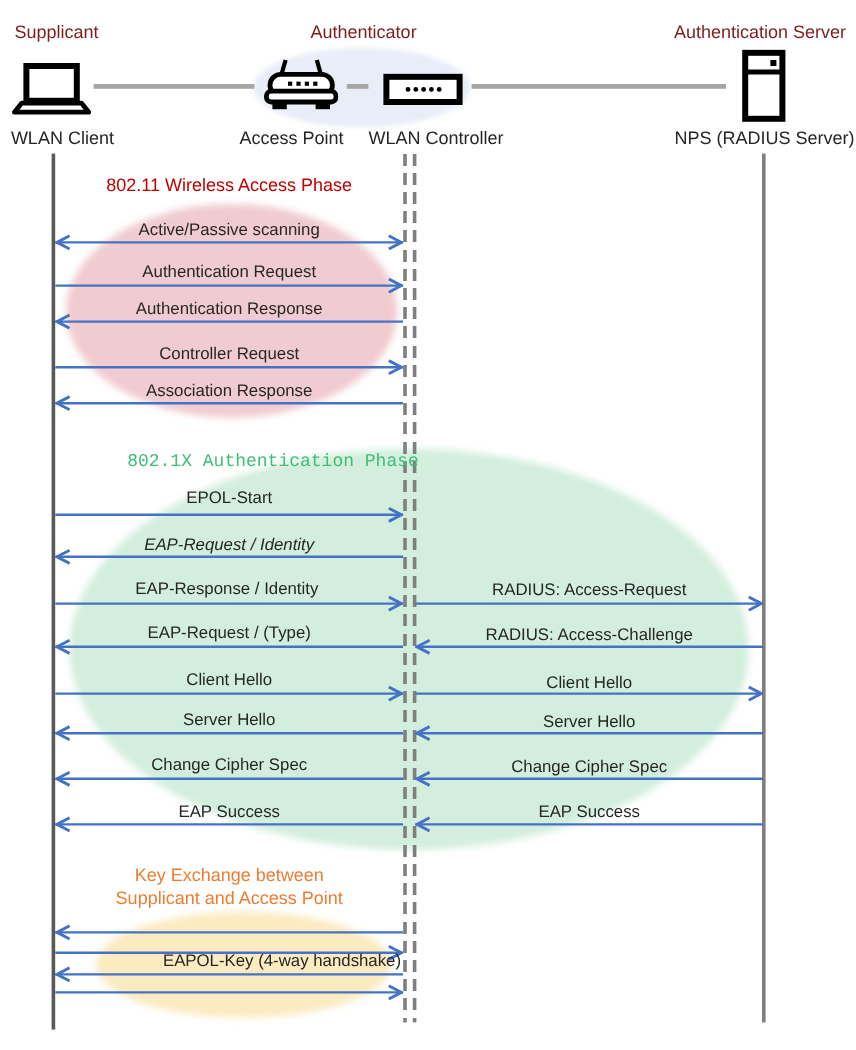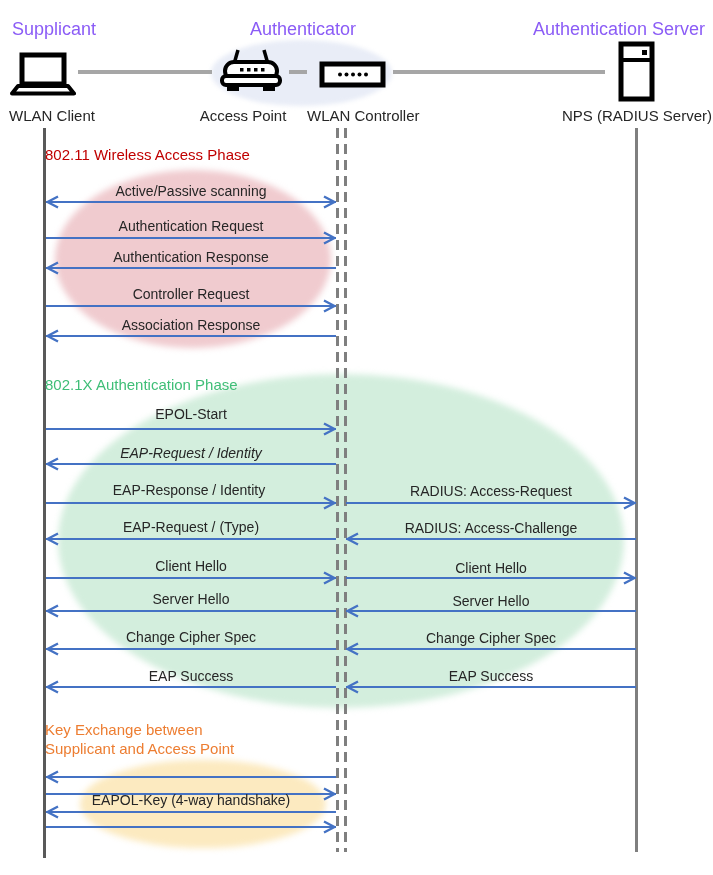--- a/index.html
+++ b/index.html
@@ -13,28 +13,28 @@
   .el-pink{left:55px;top:170px;width:276px;height:178px;background:#F0CBCF;}
   .el-green{left:58px;top:374px;width:566px;height:334px;background:#D3EEDD;}
   .el-yellow{left:80px;top:760px;width:246px;height:88px;background:#FCEAC0;}
   
   .lifeline{position:absolute;width:3px;}
   .ll-left{left:43px;top:128px;height:730px;background:#595959;}
   .ll-right{left:635px;top:128px;height:724px;background:#7F7F7F;}
   .ll-dash{top:128px;height:724px;background:repeating-linear-gradient(to bottom,#7F7F7F 0 10px,transparent 10px 16px);}
   .ll-d1{left:336px;} .ll-d2{left:344px;}
   
-  .role{position:absolute;top:19px;font-size:18px;color:#8b5cf6;white-space:nowrap;}
+  .role{position:absolute;top:19px;font-size:15px;color:#7f1d1d;white-space:nowrap;}
   .dev-label{position:absolute;top:107px;font-size:15px;color:#262626;text-align:center;white-space:nowrap;}
   .connector{position:absolute;top:70px;height:4px;background:#A6A6A6;}
   .icon{position:absolute;}
   
-  .phase-title{position:absolute;font-size:15px;text-align:left;white-space:nowrap;}
+  .phase-title{position:absolute;font-size:15px;text-align:center;white-space:nowrap;}
   .t-red{color:#C00000;}
-  .t-green{color:#3FBE77;}
+  .t-green{color:#3FBE77;font-family:Liberation Mono, monospace;}
   .t-orange{color:#ED7D31;}
   
   .msg-label{position:absolute;font-size:14px;color:#262626;text-align:center;height:20px;line-height:20px;white-space:nowrap;}
   .msg-arrow{position:absolute;display:block;}
 </style>
 </head>
 <body>
 
 <div id="stage">
 
@@ -197,21 +197,21 @@
         <polyline points="12,1.5 1.5,7 12,12.5" fill="none" stroke="#4472C4" stroke-width="2.4"></polyline>
       </svg>
       <svg width="290" height="14" class="msg-arrow" style="left: 46px; top: 770px;">
         <line x1="0" x2="290" y1="7" y2="7" stroke="#4472C4" stroke-width="2"></line>
         <polyline points="12,1.5 1.5,7 12,12.5" fill="none" stroke="#4472C4" stroke-width="2.4"></polyline>
       </svg>
       <svg width="290" height="14" class="msg-arrow" style="left: 46px; top: 787px;">
         <line x1="0" x2="290" y1="7" y2="7" stroke="#4472C4" stroke-width="2"></line>
         <polyline points="278,1.5 288.5,7 278,12.5" fill="none" stroke="#4472C4" stroke-width="2.4"></polyline>
       </svg>
-      <div class="msg-label" style="left: 46px; width: 290px; top: 790px;">EAPOL-Key (4-way handshake)</div>
+      <div class="msg-label" style="left: 46px; width: 290px; top: 790px; padding-left: 44px;">EAPOL-Key (4-way handshake)</div>
       <svg width="290" height="14" class="msg-arrow" style="left: 46px; top: 805px;">
         <line x1="0" x2="290" y1="7" y2="7" stroke="#4472C4" stroke-width="2"></line>
         <polyline points="12,1.5 1.5,7 12,12.5" fill="none" stroke="#4472C4" stroke-width="2.4"></polyline>
       </svg>
       <svg width="290" height="14" class="msg-arrow" style="left: 46px; top: 820px;">
         <line x1="0" x2="290" y1="7" y2="7" stroke="#4472C4" stroke-width="2"></line>
         <polyline points="278,1.5 288.5,7 278,12.5" fill="none" stroke="#4472C4" stroke-width="2.4"></polyline>
       </svg>
     </div>
 

